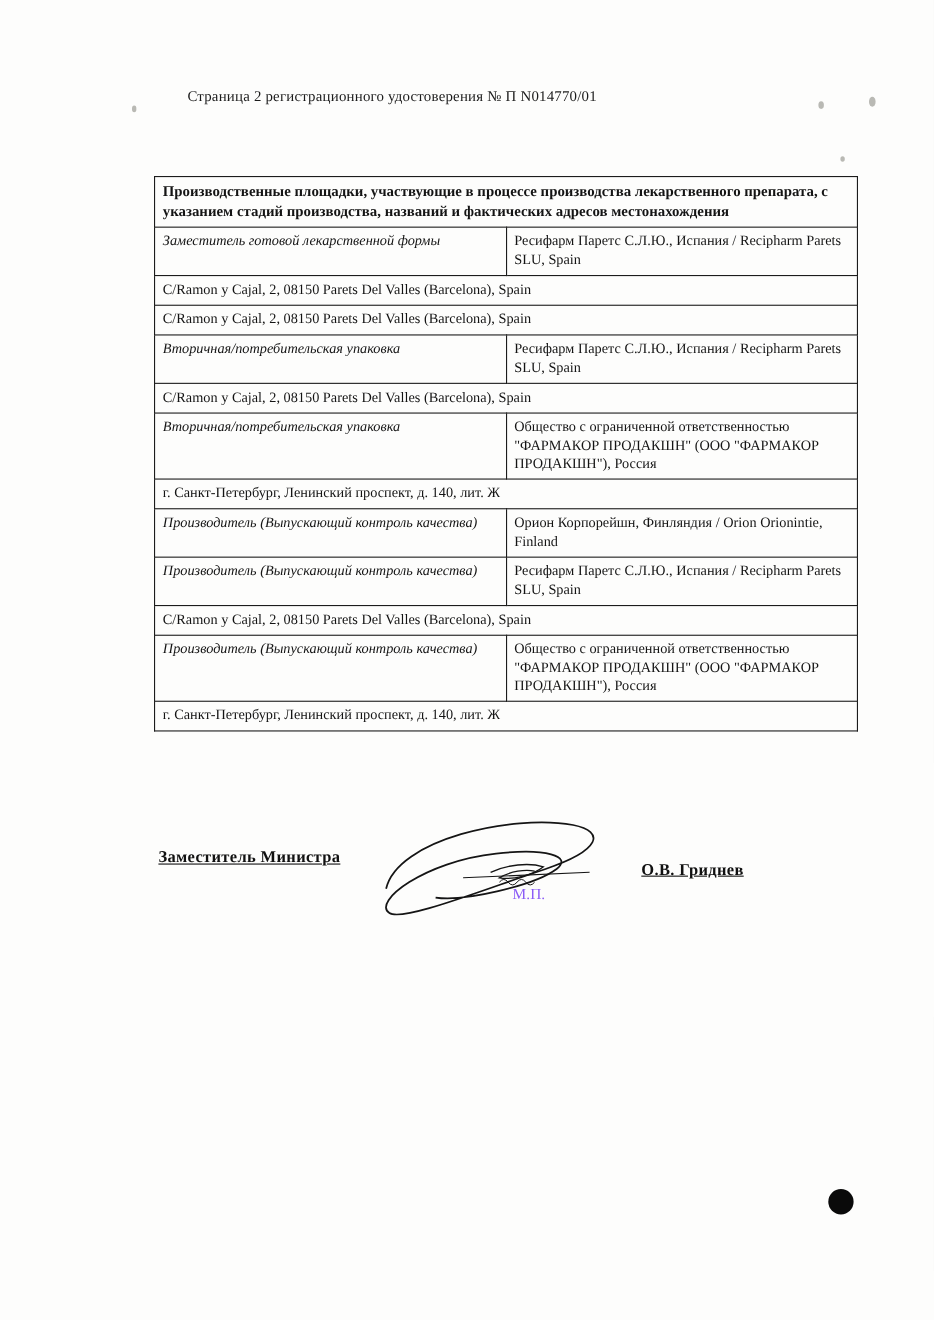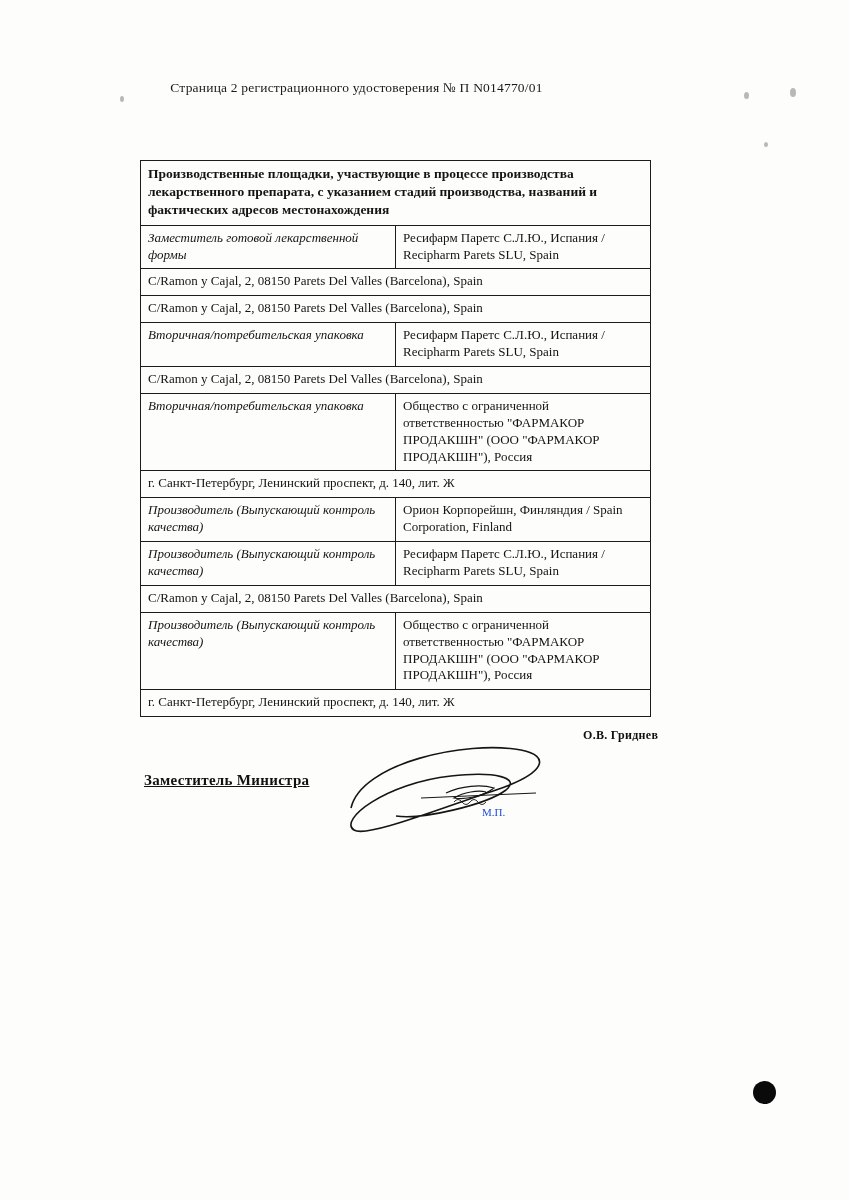--- a/index.html
+++ b/index.html
@@ -13,48 +13,48 @@
   }
   .page{
     position:absolute;left:0;top:0;width:849px;height:1200px;
     background:#fdfdfc;
   }
   .page-header{
     position:absolute;left:0;top:80px;width:713px;
     text-align:center;font-size:13.5px;letter-spacing:.2px;color:#1b1b1b;
   }
   table.reg-table{
-    position:absolute;left:140px;top:160px;width:511px;
+    position:absolute;left:140px;top:160px;width:640px;
     border-collapse:collapse;table-layout:fixed;
     font-size:13px;line-height:1.3;color:#141414;
   }
   table.reg-table td{
     border:1.4px solid #1c1c1c;
     padding:4px 7px 5px 7px;
     vertical-align:top;
     word-wrap:break-word;
   }
   td.col-stage{width:338px;font-style:italic;}
   td.col-company{width:254px;}
   td.table-title{font-weight:bold;font-style:normal;font-size:13.5px;line-height:1.35;}
   td.address-cell{font-style:normal;}
   .sign-left{
     position:absolute;left:144px;top:772px;
     font-weight:bold;font-size:15px;letter-spacing:.3px;text-decoration:underline;
   }
   .sign-right{
-    position:absolute;left:583px;top:728px;
-    font-weight:bold;font-size:12px;letter-spacing:.3px;
+    position:absolute;left:583px;top:783px;
+    font-weight:bold;font-size:15px;letter-spacing:.3px;text-decoration:underline;
   }
   .signature-svg{
     position:absolute;left:326px;top:738px;width:235px;height:110px;
   }
   .seal-label{
     position:absolute;left:466px;top:806px;
-    font-size:11px;color:#1d4ed8;margin-left:16px;
+    font-size:14px;color:#8b5cf6;
   }
   .hole-punch{
     position:absolute;left:753px;top:1081px;width:23px;height:23px;
     border-radius:50%;background:#0a0a0a;
   }
   .speck{position:absolute;background:#b9b9b4;border-radius:50%;}
   .speck.s1{left:744px;top:92px;width:5px;height:7px;}
   .speck.s2{left:790px;top:88px;width:6px;height:9px;}
   .speck.s3{left:764px;top:142px;width:4px;height:5px;}
   .speck.s4{left:120px;top:96px;width:4px;height:6px;}
@@ -95,21 +95,21 @@
     <tr>
       <td class="col-stage">Вторичная/потребительская упаковка</td>
       <td class="col-company">Общество с ограниченной ответственностью "ФАРМАКОР ПРОДАКШН" (ООО "ФАРМАКОР ПРОДАКШН"), Россия</td>
     </tr>
     <tr>
       <td class="address-cell" colspan="2">г. Санкт-Петербург, Ленинский проспект, д. 140, лит. Ж</td>
     </tr>
 
     <tr>
       <td class="col-stage">Производитель (Выпускающий контроль качества)</td>
-      <td class="col-company">Орион Корпорейшн, Финляндия / Spain Corporation, Finland</td>
+      <td class="col-company">Орион Корпорейшн, Финляндия / Orion Orionintie, Finland</td>
     </tr>
 
     <tr>
       <td class="col-stage">Производитель (Выпускающий контроль качества)</td>
       <td class="col-company">Ресифарм Паретс С.Л.Ю., Испания / Recipharm Parets SLU, Spain</td>
     </tr>
     <tr>
       <td class="address-cell" colspan="2">C/Ramon y Cajal, 2, 08150 Parets Del Valles (Barcelona), Spain</td>
     </tr>
 

